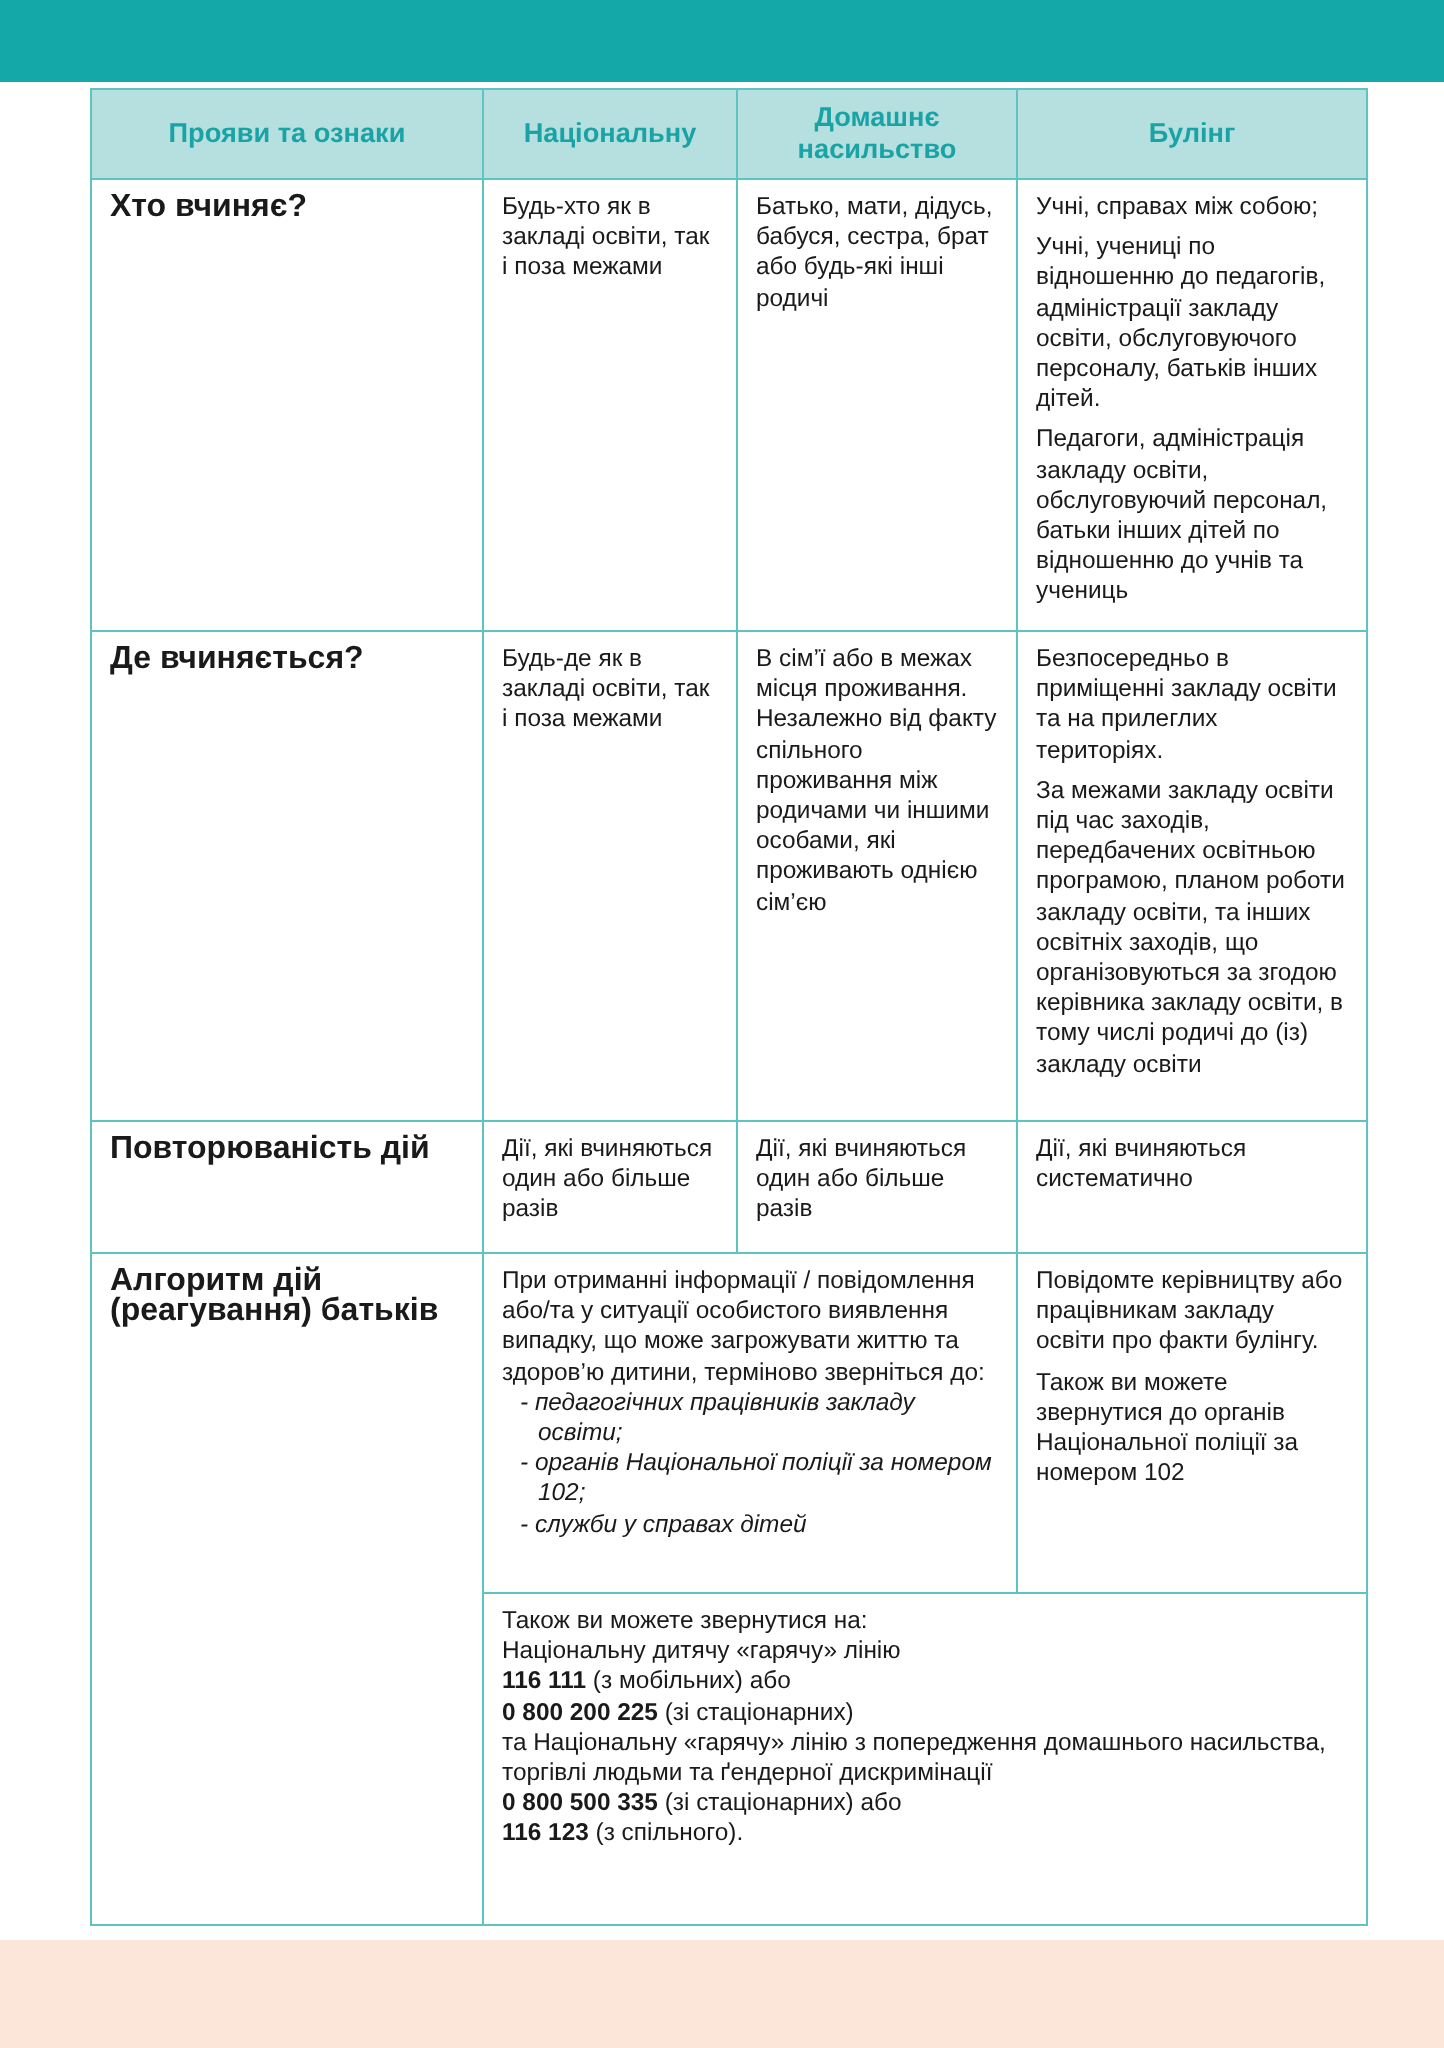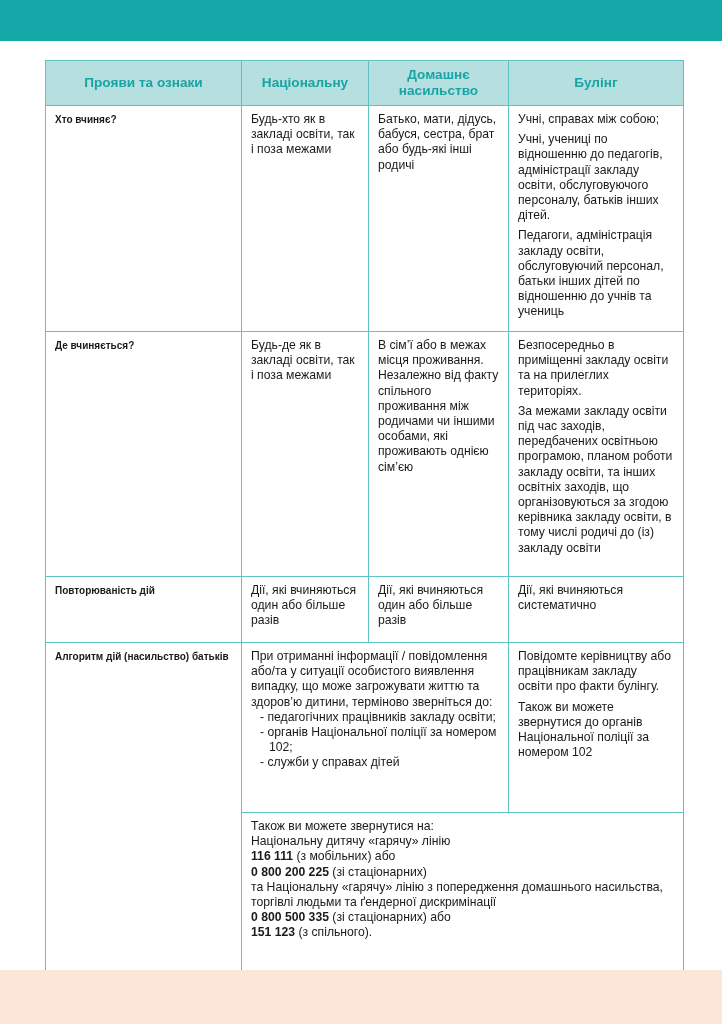--- a/index.html
+++ b/index.html
@@ -25,21 +25,21 @@
     .bottom-band {
       position: absolute;
       left: 0; top: 970px;
       width: 722px;
       height: 54px;
       background: #fce6d9;
     }
     table.main {
       position: absolute;
       left: 45px;
-      top: 60px;
+      top: 44px;
       width: 638px;
       border-collapse: collapse;
       table-layout: fixed;
       font-size: 12.2px;
       line-height: 15.2px;
     }
     table.main col.c1 { width: 196px; }
     table.main col.c2 { width: 127px; }
     table.main col.c3 { width: 140px; }
     table.main col.c4 { width: 175px; }
@@ -54,34 +54,35 @@
       color: #1aa3a5;
       font-weight: bold;
       font-size: 13.6px;
       line-height: 16px;
       text-align: center;
       vertical-align: middle;
       height: 28px;
     }
     td.label {
       font-weight: bold;
-      font-size: 10px;
+      font-size: 16px;
       margin-top: 36px;
     }
     .para { margin: 0 0 5px 0; }
     .para:last-child { margin-bottom: 0; }
     tr.r1 td { height: 213px; }
     tr.r2 td { height: 232px; }
     tr.r3 td { height: 53px; }
     tr.r4 td { height: 157px; }
     tr.r5 td { height: 153px; }
     ul.dash {
       list-style: none;
       margin: 0;
       padding: 0 0 0 5px;
+      font-style: italic;
     }
     ul.dash li {
       padding-left: 13px;
       text-indent: -9px;
     }
     td.hotline {
       text-align: center;
       padding-top: 12px;
     }
     td.hotline .line { display: block; }
@@ -141,21 +142,21 @@
         <div class="para">Дії, які вчиняються один або більше разів</div>
       </td>
       <td>
         <div class="para">Дії, які вчиняються один або більше разів</div>
       </td>
       <td>
         <div class="para">Дії, які вчиняються систематично</div>
       </td>
     </tr>
     <tr class="r4">
-      <td class="label" rowspan="2">Алгоритм дій (насильство) батьків</td>
+      <td class="label" rowspan="2">Алгоритм дій (реагування) батьків</td>
       <td colspan="2">
         <div>При отриманні інформації / повідомлення або/та у ситуації особистого виявлення випадку, що може загрожувати життю та здоров’ю дитини, терміново зверніться до:</div>
         <ul class="dash">
           <li>- педагогічних працівників закладу освіти;</li>
           <li>- органів Національної поліції за номером 102;</li>
           <li>- служби у справах дітей</li>
         </ul>
       </td>
       <td>
         <div class="para">Повідомте керівництву або працівникам закладу освіти  про факти булінгу.</div>
@@ -164,19 +165,19 @@
     </tr>
     <tr class="r5">
       <td colspan="3" class="hotline">
         <span class="line">Також ви можете звернутися на:</span>
         <span class="line">Національну дитячу «гарячу» лінію</span>
         <span class="line"><b>116 111</b><span> (з мобільних) або</span></span>
         <span class="line"><b>0 800 200 225</b><span> (зі стаціонарних)</span></span>
         <span class="line">та Національну «гарячу» лінію з попередження домашнього насильства,</span>
         <span class="line">торгівлі людьми та ґендерної дискримінації</span>
         <span class="line"><b>0 800 500 335</b><span> (зі стаціонарних) або</span></span>
-        <span class="line"><b>151 123</b><span> (з спільного).</span></span>
+        <span class="line"><b>116 123</b><span> (з спільного).</span></span>
       </td>
     </tr>
   </tbody>
 </table>
 
 <div class="bottom-band"></div>
 
 </body></html>

